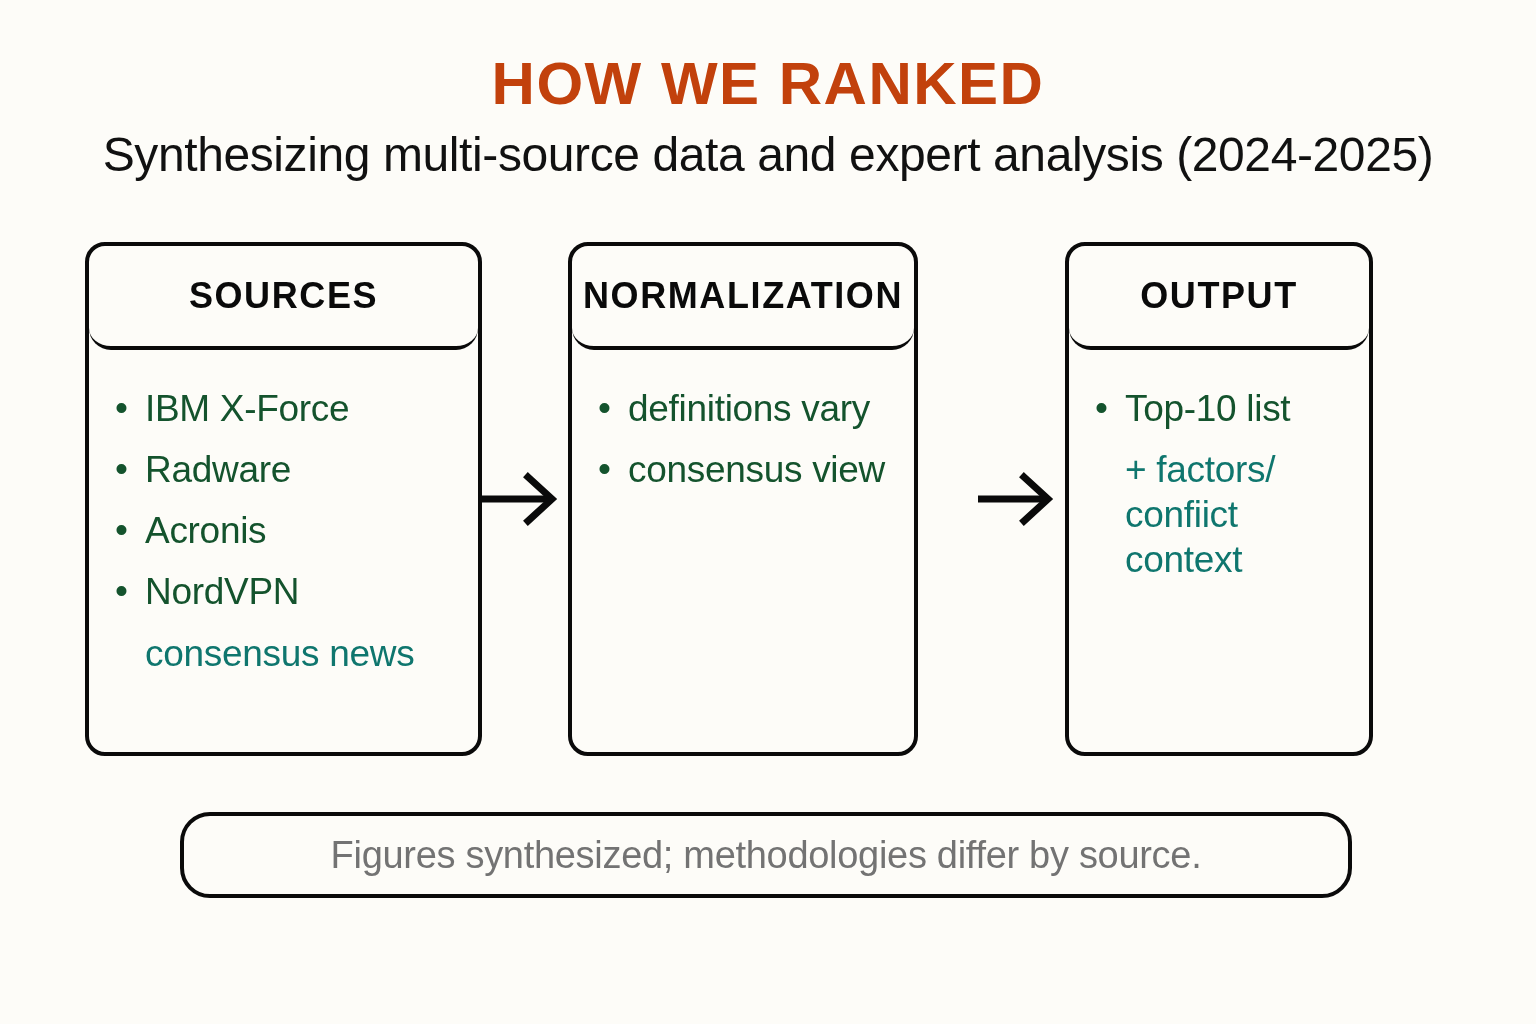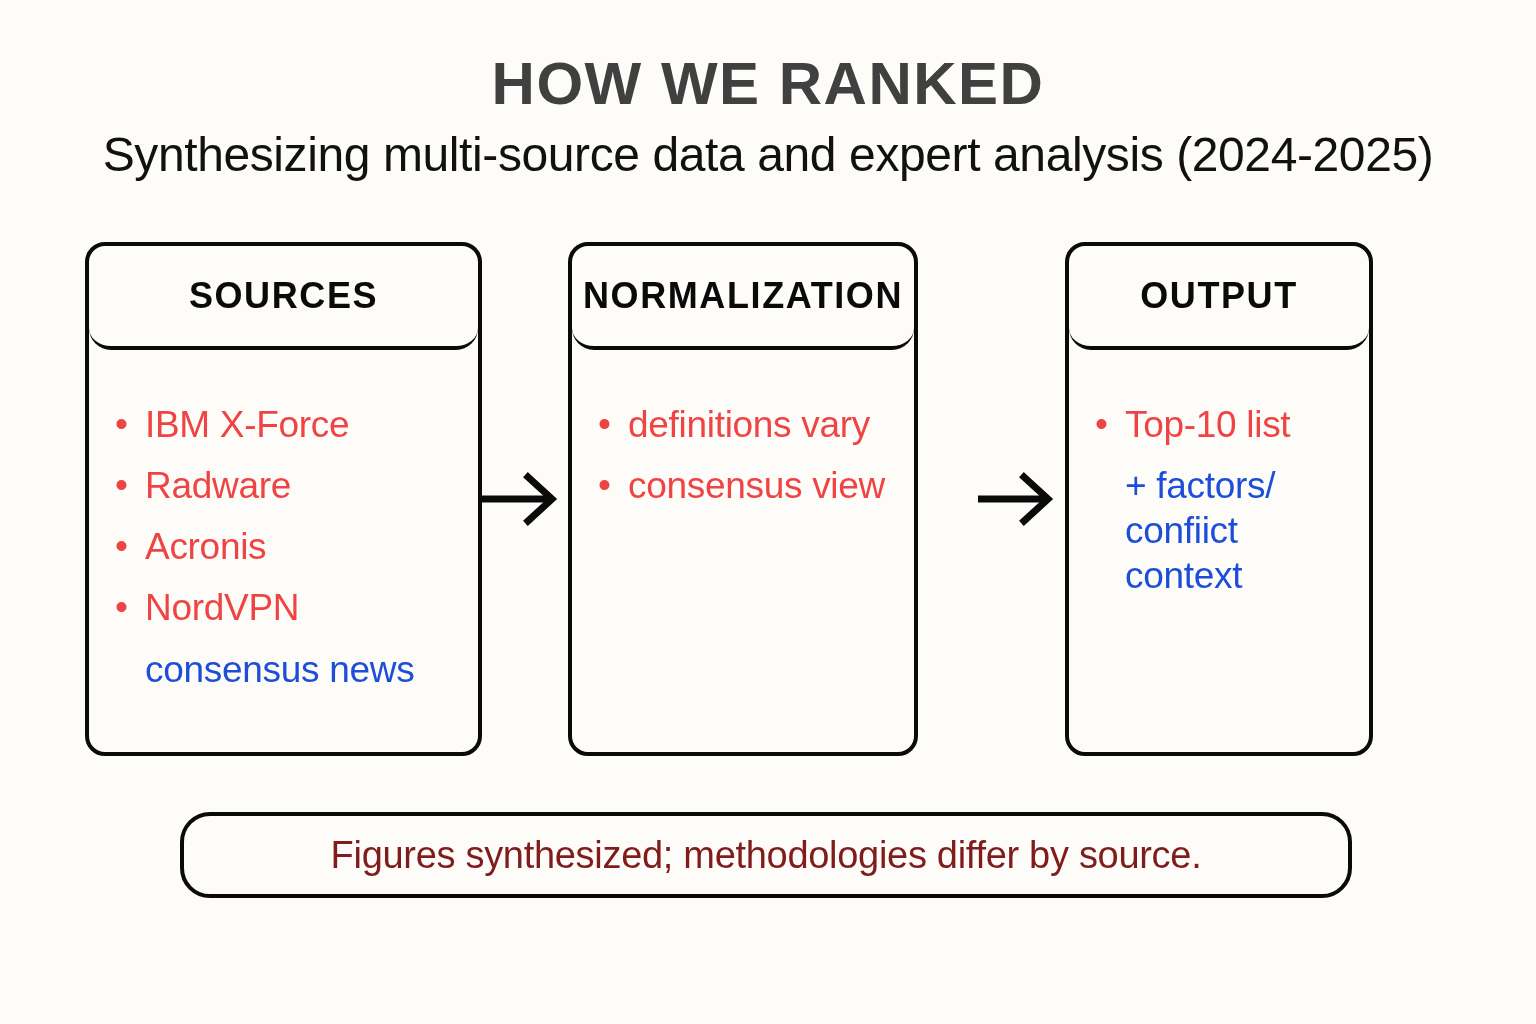--- a/index.html
+++ b/index.html
@@ -24,21 +24,21 @@
     width: 1536px;
     text-align: center;
   }
   #page-title {
     margin: 0;
     padding-top: 52px;
     font-size: 60px;
     font-weight: 700;
     letter-spacing: 1.5px;
     line-height: 1.05;
-    color: #404040;
+    color: #c2410c;
   }
   #page-subtitle {
     margin: 0;
     padding-top: 14px;
     font-size: 48px;
     font-weight: 400;
     letter-spacing: -0.4px;
     line-height: 1.1;
     color: #111111;
   }
@@ -97,38 +97,37 @@
     margin: 0;
     padding: 0;
   }
   .bullet-item {
     position: relative;
     padding-left: 34px;
     font-size: 37px;
     line-height: 1.22;
     letter-spacing: -0.3px;
     margin-bottom: 16px;
-    color: #ef4444;
-    margin-top: 16px;
+    color: #14532d;
   }
   .bullet-item::before {
     content: "\2022";
     position: absolute;
     left: 4px;
     top: -1px;
     font-size: 37px;
     line-height: 1.22;
   }
   .plain-item {
     font-size: 37px;
     line-height: 1.22;
     letter-spacing: -0.3px;
     margin: 0 0 16px 34px;
     padding-left: 0;
-    color: #1d4ed8;
+    color: #0f766e;
   }
 
   
   .flow-arrow {
     position: absolute;
     top: 218px;
     width: 86px;
     height: 78px;
   }
   #arrow-1 { left: 397px; }
@@ -146,21 +145,21 @@
     border: 4px solid #0A0A0A;
     border-radius: 30px;
     display: flex;
     align-items: center;
     justify-content: center;
   }
   #footer-note-text {
     font-size: 38px;
     letter-spacing: -0.3px;
     line-height: 1;
-    color: #7f1d1d;
+    color: #737373;
     text-align: center;
   }
 </style>
 </head>
 <body>
 
 <div id="header">
   <h1 id="page-title">HOW WE RANKED</h1>
   <div id="page-subtitle">Synthesizing multi-source data and expert analysis (2024-2025)</div>
 </div>

